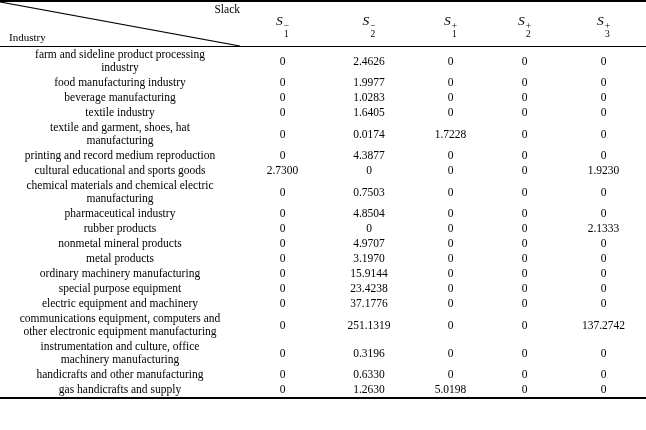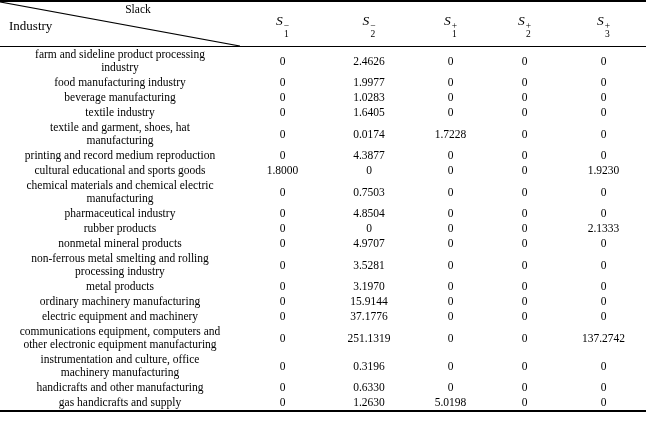--- a/index.html
+++ b/index.html
@@ -46,29 +46,29 @@
     position: absolute;
     top: 0; left: 0;
     width: 100%; height: 100%;
     display: block;
   }
   .corner-top {
     position: absolute;
     top: 1px;
     left: 36px;
     right: 0;
-    text-align: center;
+    text-align: right;
     font-size: 11.5px;
     line-height: 13px;
   }
   .corner-bottom {
     position: absolute;
-    bottom: 14px;
+    bottom: 2px;
     left: 9px;
-    font-size: 13px;
+    font-size: 11px;
     line-height: 13px;
   }
   .s-base {
     font-style: italic;
     font-size: 13.5px;
   }
   .s-stack {
     display: inline-flex;
     flex-direction: column;
     align-items: center;
@@ -181,21 +181,21 @@
         <tr>
           <td class="industry-cell">printing and record medium reproduction</td>
           <td class="value-cell">0</td>
           <td class="value-cell">4.3877</td>
           <td class="value-cell">0</td>
           <td class="value-cell">0</td>
           <td class="value-cell">0</td>
         </tr>
         <tr>
           <td class="industry-cell">cultural educational and sports goods</td>
-          <td class="value-cell">1.8000</td>
+          <td class="value-cell">2.7300</td>
           <td class="value-cell">0</td>
           <td class="value-cell">0</td>
           <td class="value-cell">0</td>
           <td class="value-cell">1.9230</td>
         </tr>
         <tr>
           <td class="industry-cell">chemical materials and chemical electric manufacturing</td>
           <td class="value-cell">0</td>
           <td class="value-cell">0.7503</td>
           <td class="value-cell">0</td>
@@ -220,39 +220,39 @@
         </tr>
         <tr>
           <td class="industry-cell">nonmetal mineral products</td>
           <td class="value-cell">0</td>
           <td class="value-cell">4.9707</td>
           <td class="value-cell">0</td>
           <td class="value-cell">0</td>
           <td class="value-cell">0</td>
         </tr>
         <tr>
-          <td class="industry-cell">non-ferrous metal smelting and rolling processing industry</td>
-          <td class="value-cell">0</td>
-          <td class="value-cell">3.5281</td>
-          <td class="value-cell">0</td>
-          <td class="value-cell">0</td>
-          <td class="value-cell">0</td>
-        </tr>
-        <tr>
           <td class="industry-cell">metal products</td>
           <td class="value-cell">0</td>
           <td class="value-cell">3.1970</td>
           <td class="value-cell">0</td>
           <td class="value-cell">0</td>
           <td class="value-cell">0</td>
         </tr>
         <tr>
           <td class="industry-cell">ordinary machinery manufacturing</td>
           <td class="value-cell">0</td>
           <td class="value-cell">15.9144</td>
+          <td class="value-cell">0</td>
+          <td class="value-cell">0</td>
+          <td class="value-cell">0</td>
+        </tr>
+        <tr>
+          <td class="industry-cell">special purpose equipment</td>
+          <td class="value-cell">0</td>
+          <td class="value-cell">23.4238</td>
           <td class="value-cell">0</td>
           <td class="value-cell">0</td>
           <td class="value-cell">0</td>
         </tr>
         <tr>
           <td class="industry-cell">electric equipment and machinery</td>
           <td class="value-cell">0</td>
           <td class="value-cell">37.1776</td>
           <td class="value-cell">0</td>
           <td class="value-cell">0</td>

